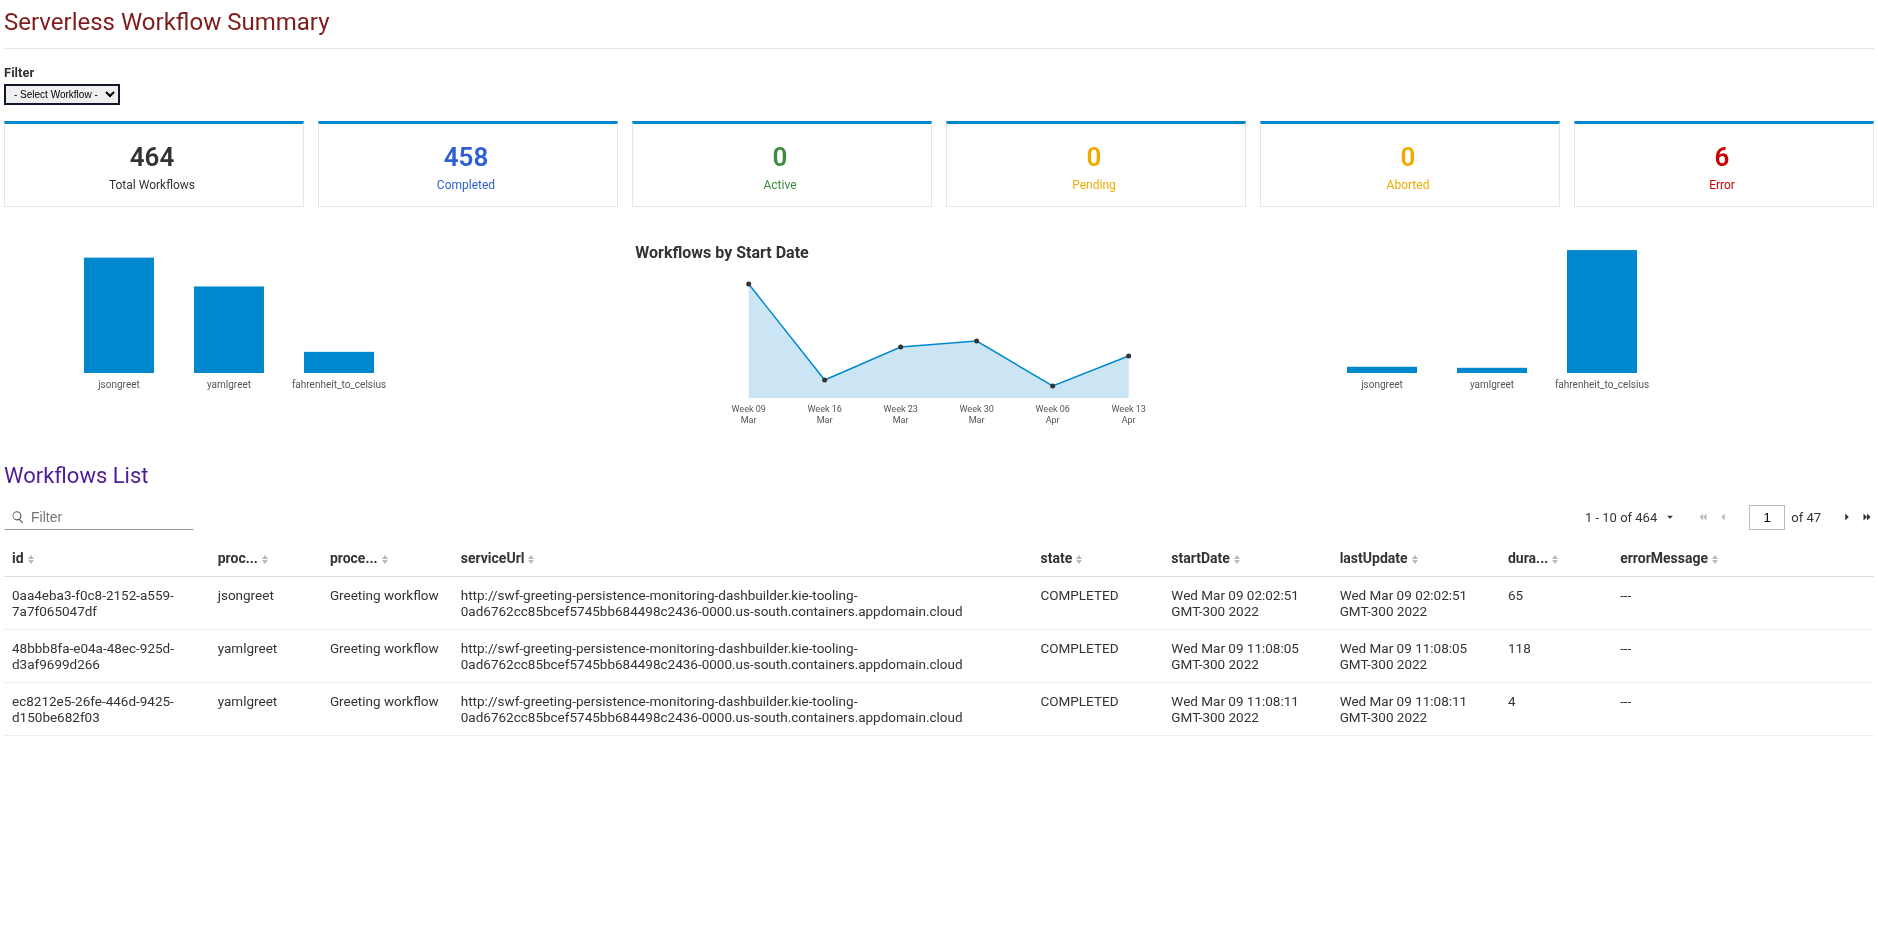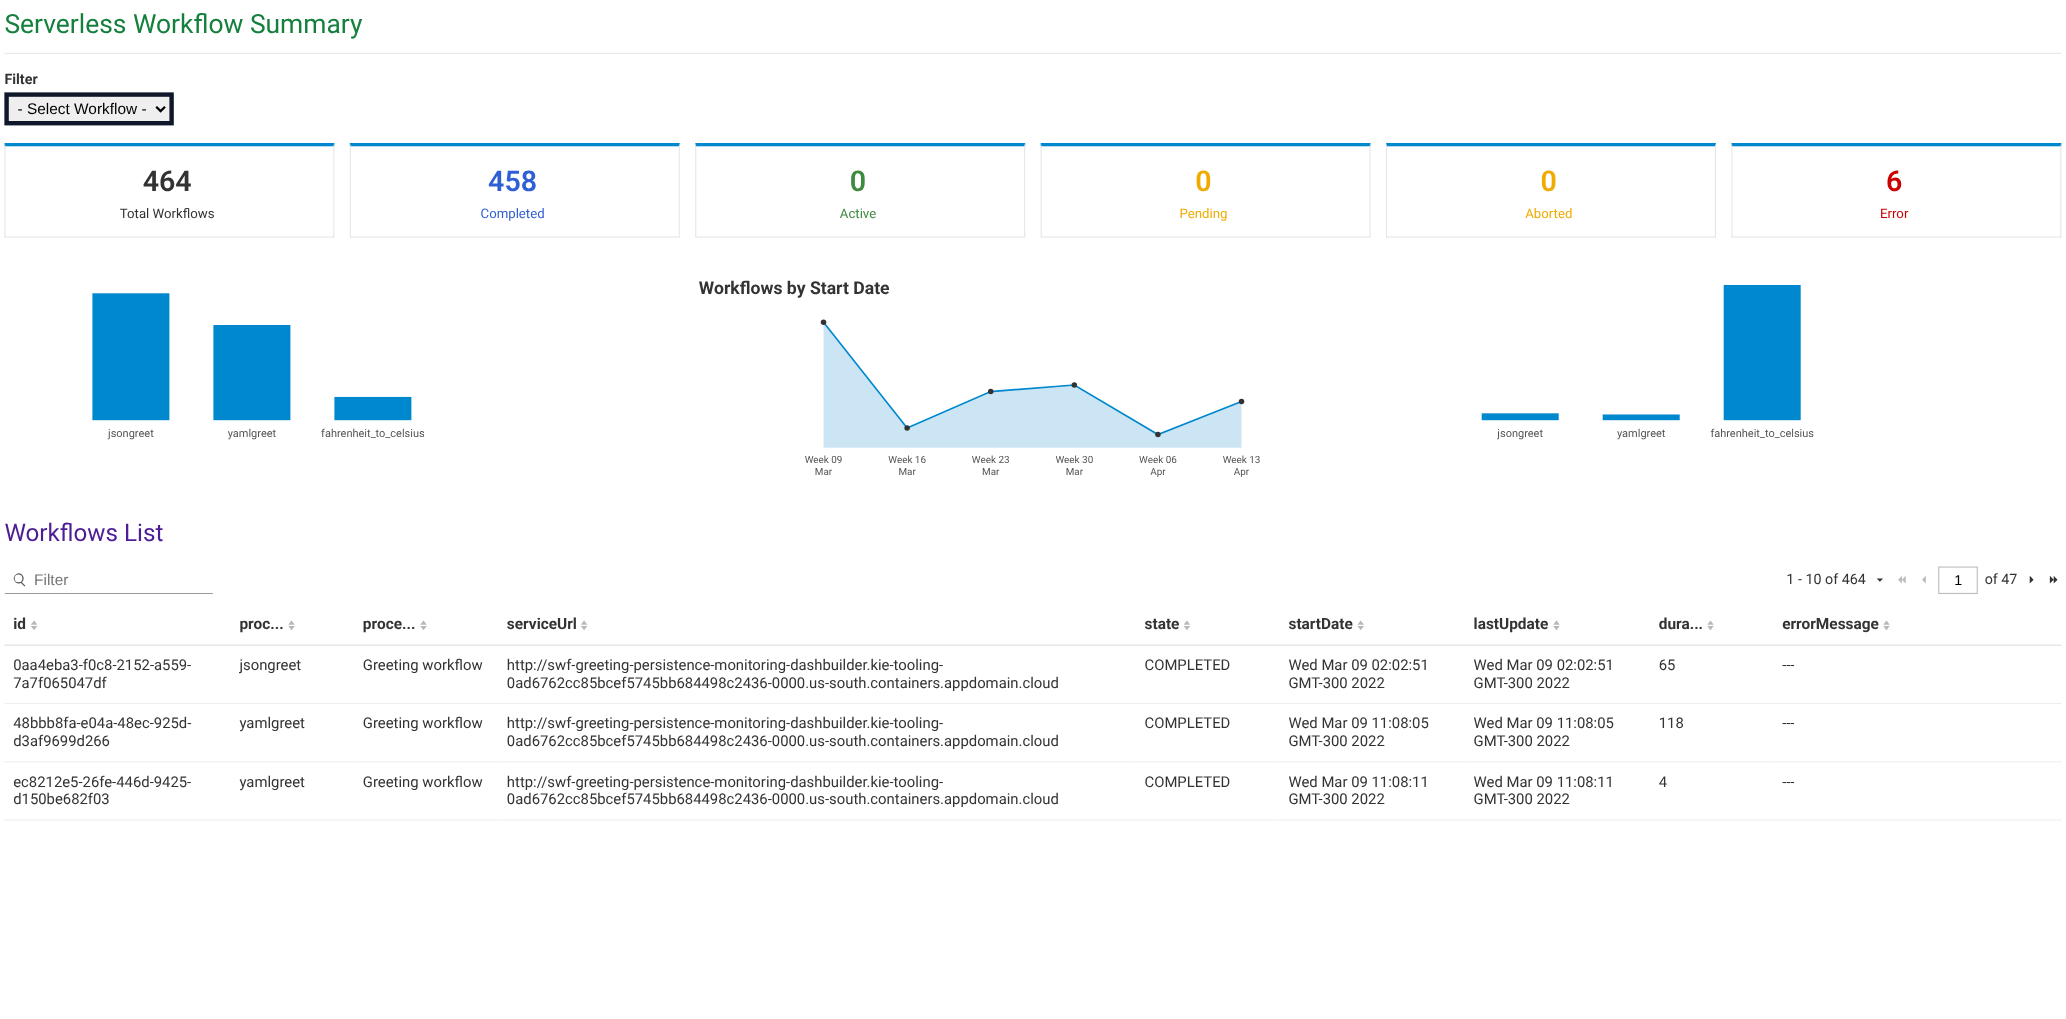--- a/index.html
+++ b/index.html
@@ -6,39 +6,39 @@
   body {
     font-family: -apple-system, BlinkMacSystemFont, "Segoe UI", Roboto, "Helvetica Neue", Arial, sans-serif;
     font-size: 14px;
     color: #333;
     background: #fff;
     padding: 8px 4px;
   }
   h1.page-title {
     font-size: 24px;
     font-weight: 400;
-    color: #15803d;
+    color: #7f1d1d;
     margin-bottom: 12px;
   }
   hr.divider {
     border: none;
     border-top: 1px solid #e6e6e6;
     margin: 8px 0 16px 0;
   }
   .filter-block { margin-bottom: 16px; }
   .filter-label {
     font-weight: 700;
     font-size: 13px;
     display: block;
     margin-bottom: 4px;
   }
   select.filter-select {
-    font-size: 14px;
+    font-size: 10px;
     padding: 2px 4px;
-    border: 4px solid #0f172a;
+    border: 2px solid #0f172a;
   }
   .stat-cards {
     display: flex;
     gap: 14px;
     margin-bottom: 36px;
   }
   .stat-card {
     flex: 1;
     border: 1px solid #e6e6e6;
     border-top: 3px solid #0088ce;
@@ -95,21 +95,21 @@
   .search-input {
     border: none;
     outline: none;
     font-size: 14px;
     margin-left: 6px;
     width: 100%;
   }
   .pager {
     display: flex;
     align-items: center;
-    gap: 6px;
+    gap: 19px;
     font-size: 13px;
   }
   .pager-section { display: flex; align-items: center; gap: 6px; }
   .pager .pg-icon {
     width: 14px; height: 14px;
     fill: #bbb;
     cursor: pointer;
   }
   .pager .pg-icon.active { fill: #333; }
   .page-input {

